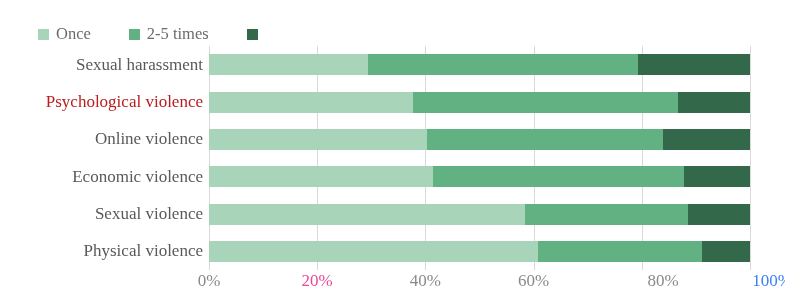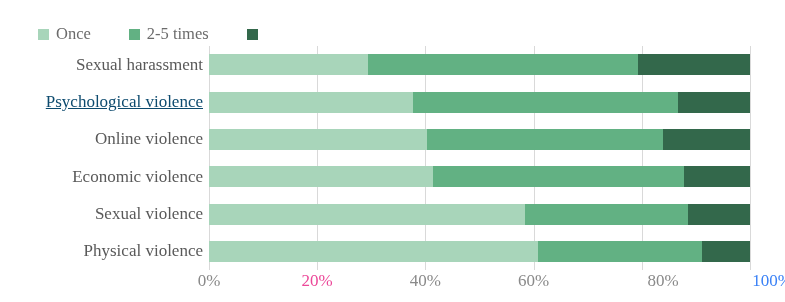--- a/index.html
+++ b/index.html
@@ -76,21 +76,21 @@
       <span class="legend-swatch" style="background: rgb(98, 177, 131);"></span>
       <span class="legend-label">2-5 times</span>
     </div>
     <div class="legend-item">
       <span class="legend-swatch" style="background: rgb(51, 104, 75);"></span>
     </div>
   </div>
 
   <div class="cat-labels">
       <div class="cat-label" style="top: 9.66667px; color: rgb(89, 89, 89);">Sexual harassment</div>
-      <div class="cat-label" style="top: 47px; color: #0c4a6e; text-decoration: underline;">Psychological violence</div>
+      <div class="cat-label" style="top: 47px; color: #b91c1c;">Psychological violence</div>
       <div class="cat-label" style="top: 121.667px; color: rgb(89, 89, 89);">Economic violence</div>
       <div class="cat-label" style="top: 84.3333px; color: rgb(89, 89, 89);">Online violence</div>
       <div class="cat-label" style="top: 159px; color: rgb(89, 89, 89);">Sexual violence</div>
       <div class="cat-label" style="top: 196.333px; color: rgb(89, 89, 89);">Physical violence</div>
     </div>
 
   <div class="plot">
     <div class="gridlines">
         <div class="gridline axis0" style="left: 0px; background: rgb(217, 217, 217);"></div>
         <div class="gridline" style="left: 108.2px; background: rgb(217, 217, 217);"></div>

